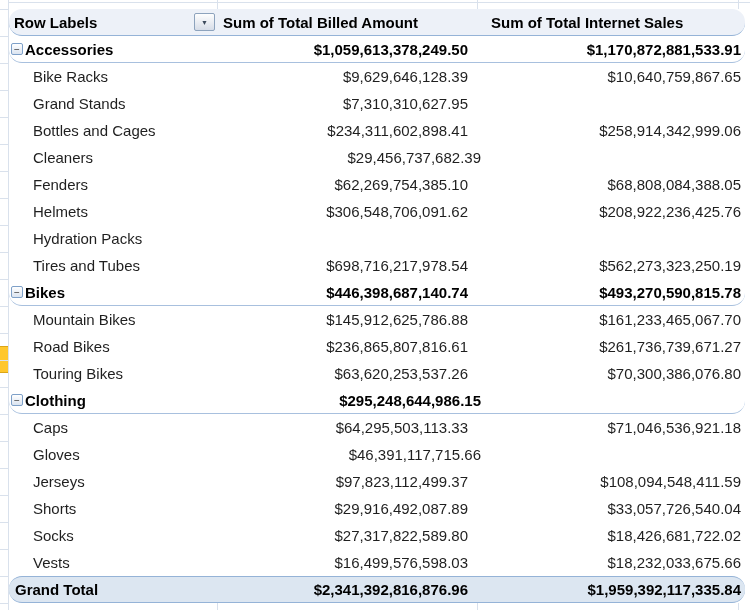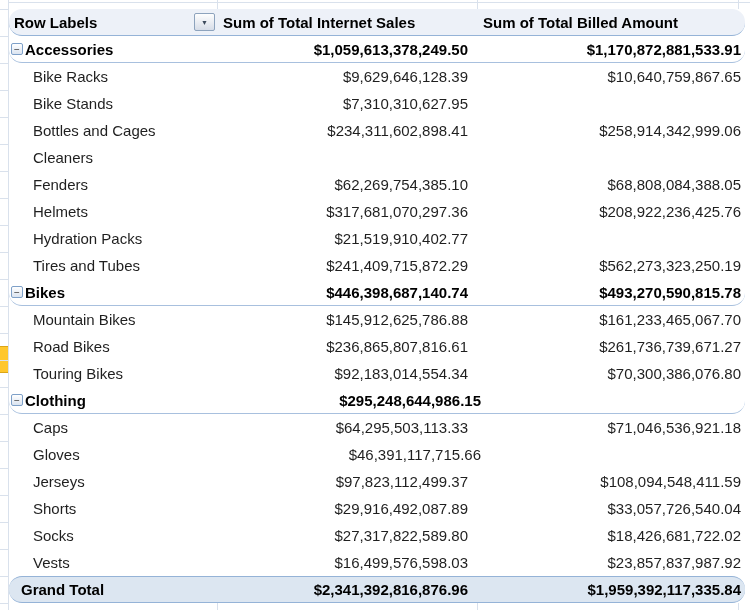--- a/index.html
+++ b/index.html
@@ -29,21 +29,21 @@
   .row.header .c { font-weight: bold; color: #000; }
   .row.header .c1 { padding-left: 5px; }
   .row.header .c2, .row.header .c3 { justify-content: flex-start; padding-left: 5px; padding-right: 0; }
 
   .row.category { border-bottom: 1px solid #a8c0de; }
   .row.category .c { font-weight: bold; color: #000; }
   .row.category .c1 { padding-left: 16px; }
 
   .row.grand { background: #dce6f1; border-top: 1px solid #95b3d7; border-bottom: 1px solid #95b3d7; }
   .row.grand .c { font-weight: bold; color: #000; }
-  .row.grand .c1 { padding-left: 12px; }
+  .row.grand .c1 { padding-left: 6px; }
 
   .expand-btn { position: absolute; left: 2px; top: 7px; width: 12px; height: 12px;
     border: 1px solid #7ea0c8; border-radius: 2px;
     background: linear-gradient(#ffffff, #dbe4f0);
     font-size: 10px; line-height: 9px; text-align: center; color: #3a3a3a;
     font-family: "Liberation Sans", sans-serif; cursor: pointer; padding: 0; }
 
   .filter-btn { position: absolute; right: 3px; top: 4px; width: 21px; height: 18px;
     border: 1px solid #8da3bd; border-radius: 2px;
     background: linear-gradient(#fefefe, #d7dde8);
@@ -95,82 +95,82 @@
   <div class="vline" style="left:8px; top:603px; height:7px;"></div>
 
   <div class="pivot">
     <div class="row header">
       <div class="c c1">
         <span>Row Labels</span>
         <button class="filter-btn">
           <span class="arrow">▼</span>
         </button>
       </div>
+      <div class="c c3">Sum of Total Billed Amount</div>
       <div class="c c2">Sum of Total Internet Sales</div>
-      <div class="c c3">Sum of Total Billed Amount</div>
     </div>
     <div id="rows">
         <div class="row category">
           <div class="c c1">
             <button class="expand-btn">−</button>
             <span>Accessories</span>
           </div>
           <div class="c c2">$1,059,613,378,249.50</div>
           <div class="c c3">$1,170,872,881,533.91</div>
         </div>
         <div class="row item">
           <div class="c c1">
             <span>Bike Racks</span>
           </div>
           <div class="c c2">$9,629,646,128.39</div>
           <div class="c c3">$10,640,759,867.65</div>
         </div>
         <div class="row item">
           <div class="c c1">
-            <span>Bike Stands</span>
+            <span>Grand Stands</span>
           </div>
           <div class="c c2">$7,310,310,627.95</div>
         </div>
         <div class="row item">
           <div class="c c1">
             <span>Bottles and Cages</span>
           </div>
           <div class="c c2">$234,311,602,898.41</div>
           <div class="c c3">$258,914,342,999.06</div>
         </div>
         <div class="row item">
           <div class="c c1">
             <span>Cleaners</span>
           </div>
+          <div class="c c3">$29,456,737,682.39</div>
         </div>
         <div class="row item">
           <div class="c c1">
             <span>Fenders</span>
           </div>
           <div class="c c2">$62,269,754,385.10</div>
           <div class="c c3">$68,808,084,388.05</div>
         </div>
         <div class="row item">
           <div class="c c1">
             <span>Helmets</span>
           </div>
-          <div class="c c2">$317,681,070,297.36</div>
+          <div class="c c2">$306,548,706,091.62</div>
           <div class="c c3">$208,922,236,425.76</div>
         </div>
         <div class="row item">
           <div class="c c1">
             <span>Hydration Packs</span>
           </div>
-          <div class="c c2">$21,519,910,402.77</div>
         </div>
         <div class="row item">
           <div class="c c1">
             <span>Tires and Tubes</span>
           </div>
-          <div class="c c2">$241,409,715,872.29</div>
+          <div class="c c2">$698,716,217,978.54</div>
           <div class="c c3">$562,273,323,250.19</div>
         </div>
         <div class="row category">
           <div class="c c1">
             <button class="expand-btn">−</button>
             <span>Bikes</span>
           </div>
           <div class="c c2">$446,398,687,140.74</div>
           <div class="c c3">$493,270,590,815.78</div>
         </div>
@@ -185,21 +185,21 @@
           <div class="c c1">
             <span>Road Bikes</span>
           </div>
           <div class="c c2">$236,865,807,816.61</div>
           <div class="c c3">$261,736,739,671.27</div>
         </div>
         <div class="row item">
           <div class="c c1">
             <span>Touring Bikes</span>
           </div>
-          <div class="c c2">$92,183,014,554.34</div>
+          <div class="c c2">$63,620,253,537.26</div>
           <div class="c c3">$70,300,386,076.80</div>
         </div>
         <div class="row category">
           <div class="c c1">
             <button class="expand-btn">−</button>
             <span>Clothing</span>
           </div>
           <div class="c c3">$295,248,644,986.15</div>
         </div>
         <div class="row item">
@@ -234,21 +234,21 @@
             <span>Socks</span>
           </div>
           <div class="c c2">$27,317,822,589.80</div>
           <div class="c c3">$18,426,681,722.02</div>
         </div>
         <div class="row item">
           <div class="c c1">
             <span>Vests</span>
           </div>
           <div class="c c2">$16,499,576,598.03</div>
-          <div class="c c3">$23,857,837,987.92</div>
+          <div class="c c3">$18,232,033,675.66</div>
         </div>
         <div class="row grand">
           <div class="c c1">
             <span>Grand Total</span>
           </div>
           <div class="c c2">$2,341,392,816,876.96</div>
           <div class="c c3">$1,959,392,117,335.84</div>
         </div>
       </div>
   </div>

